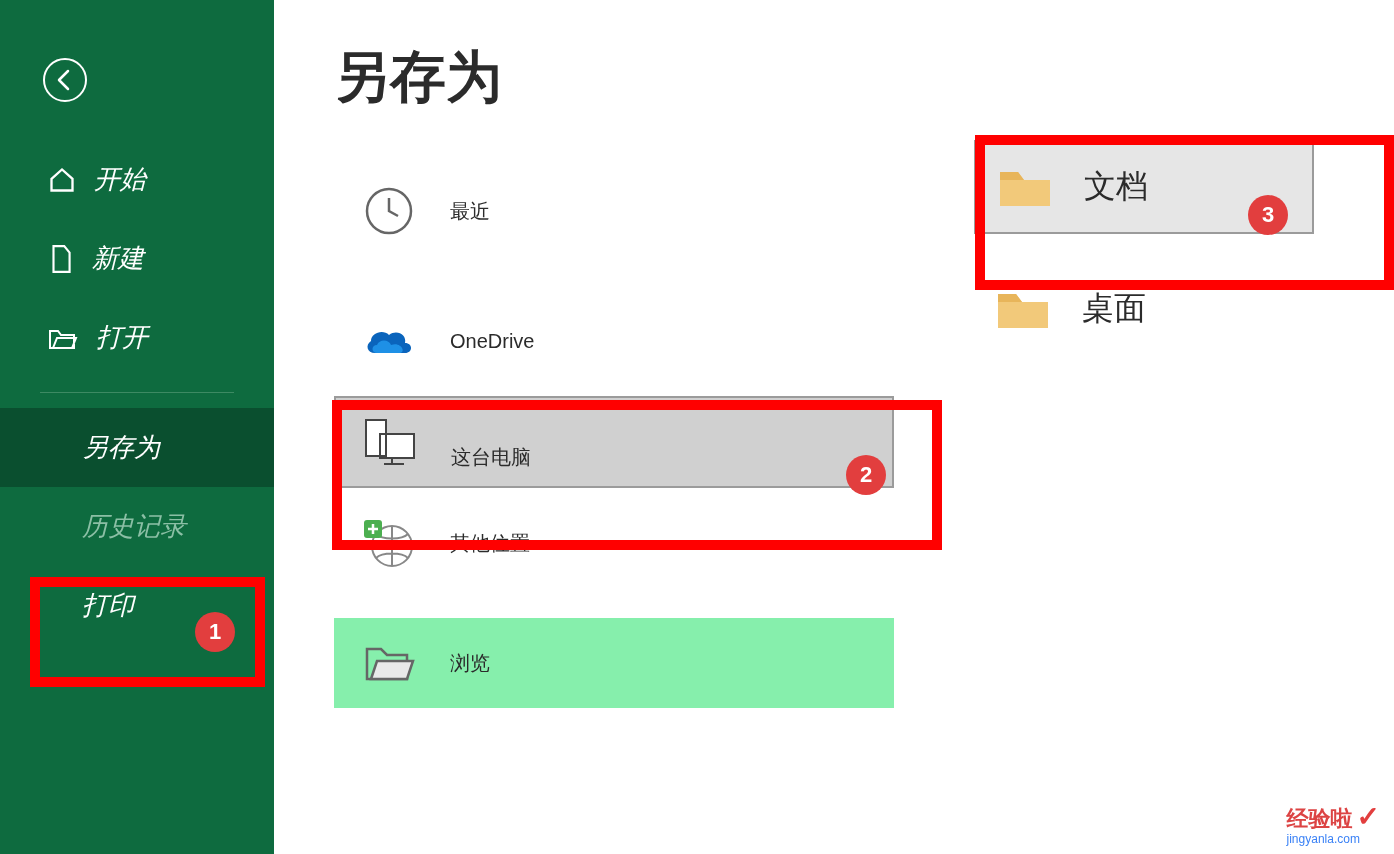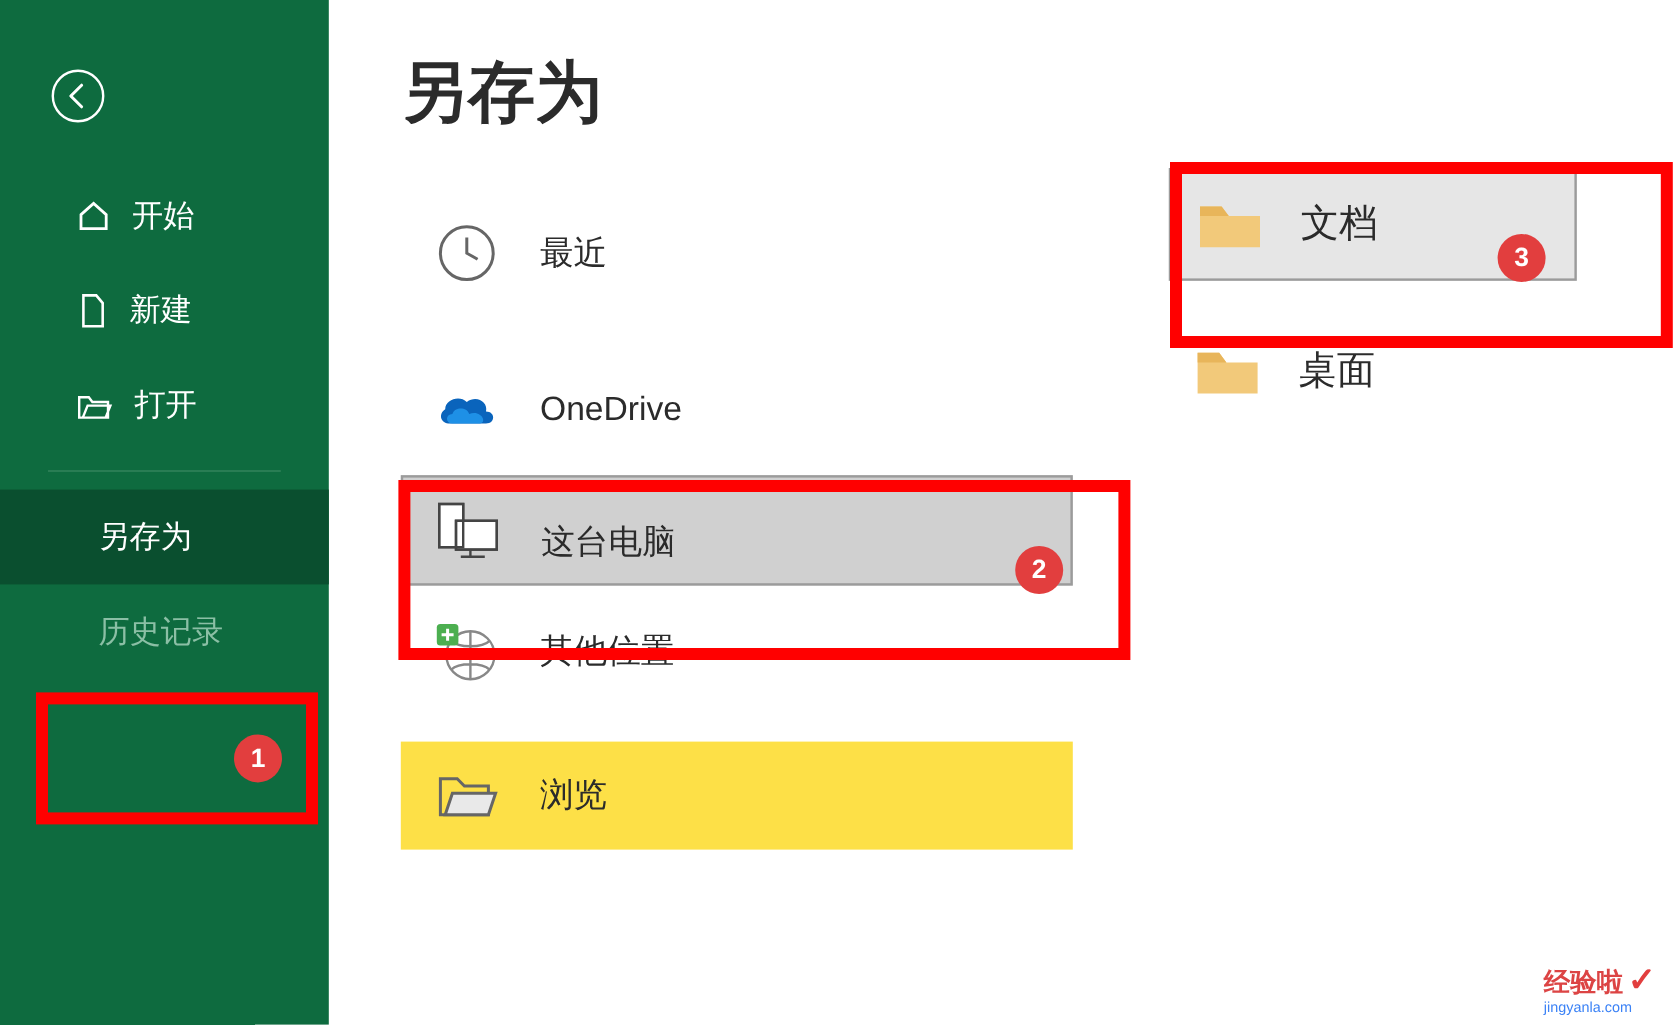--- a/index.html
+++ b/index.html
@@ -28,24 +28,25 @@
       margin-bottom: 30px;
       display: flex;
       align-items: center;
       justify-content: center;
       cursor: pointer;
     }
     .sidebar-item {
       display: flex;
       align-items: center;
       gap: 18px;
-      padding: 22px 64px;
+      padding: 22px 48px;
       font-size: 26px;
       cursor: pointer;
       position: relative;
+      font-style: italic;
     }
     .sidebar-item.no-icon {
       padding-left: 82px;
     }
     .sidebar-item.disabled {
       color: #8bbfa5;
     }
     .sidebar-item.selected {
       background: #0a4f2f;
     }
@@ -68,21 +69,21 @@
       font-size: 56px;
       font-weight: 600;
       color: #2b2b2b;
       margin-bottom: 50px;
     }
     .location-item {
       display: flex;
       align-items: center;
       gap: 32px;
       padding: 15px 25px;
-      font-size: 28px;
+      font-size: 20px;
       color: #2b2b2b;
       cursor: pointer;
       border: 1px solid transparent;
       margin-bottom: 10px;
       width: 560px;
       position: relative;
     }
     .location-item.selected {
       background: #d0d0d0;
       border: 2px solid #9b9b9b;
@@ -94,21 +95,21 @@
       display: flex;
       align-items: center;
       justify-content: center;
     }
     .section-label {
       font-size: 24px;
       color: #555;
       margin: 30px 0 12px 25px;
     }
     .location-item.browse {
-      background: #fde047;
+      background: #86efac;
     }
 
     
     .right-col {
       flex: 1;
       padding-top: 100px;
       padding-left: 40px;
     }
     .folder-row {
       display: flex;
@@ -212,20 +213,23 @@
 
 
   <div class="sidebar-item no-icon selected">
     <span>另存为</span>
   </div>
 
   <div class="sidebar-item no-icon disabled">
     <span>历史记录</span>
   </div>
 
+  <div class="sidebar-item no-icon">
+    <span>打印</span>
+  </div>
 </div>
 
 <div class="main">
   <div class="center-col">
     <h1 class="page-title">另存为</h1>
 
     <div class="location-item">
       <span class="icon-wrap">
         <svg width="50" height="50" viewBox="0 0 50 50" fill="none" stroke="#666" stroke-width="2.5">
           <circle cx="25" cy="25" r="22"></circle>

